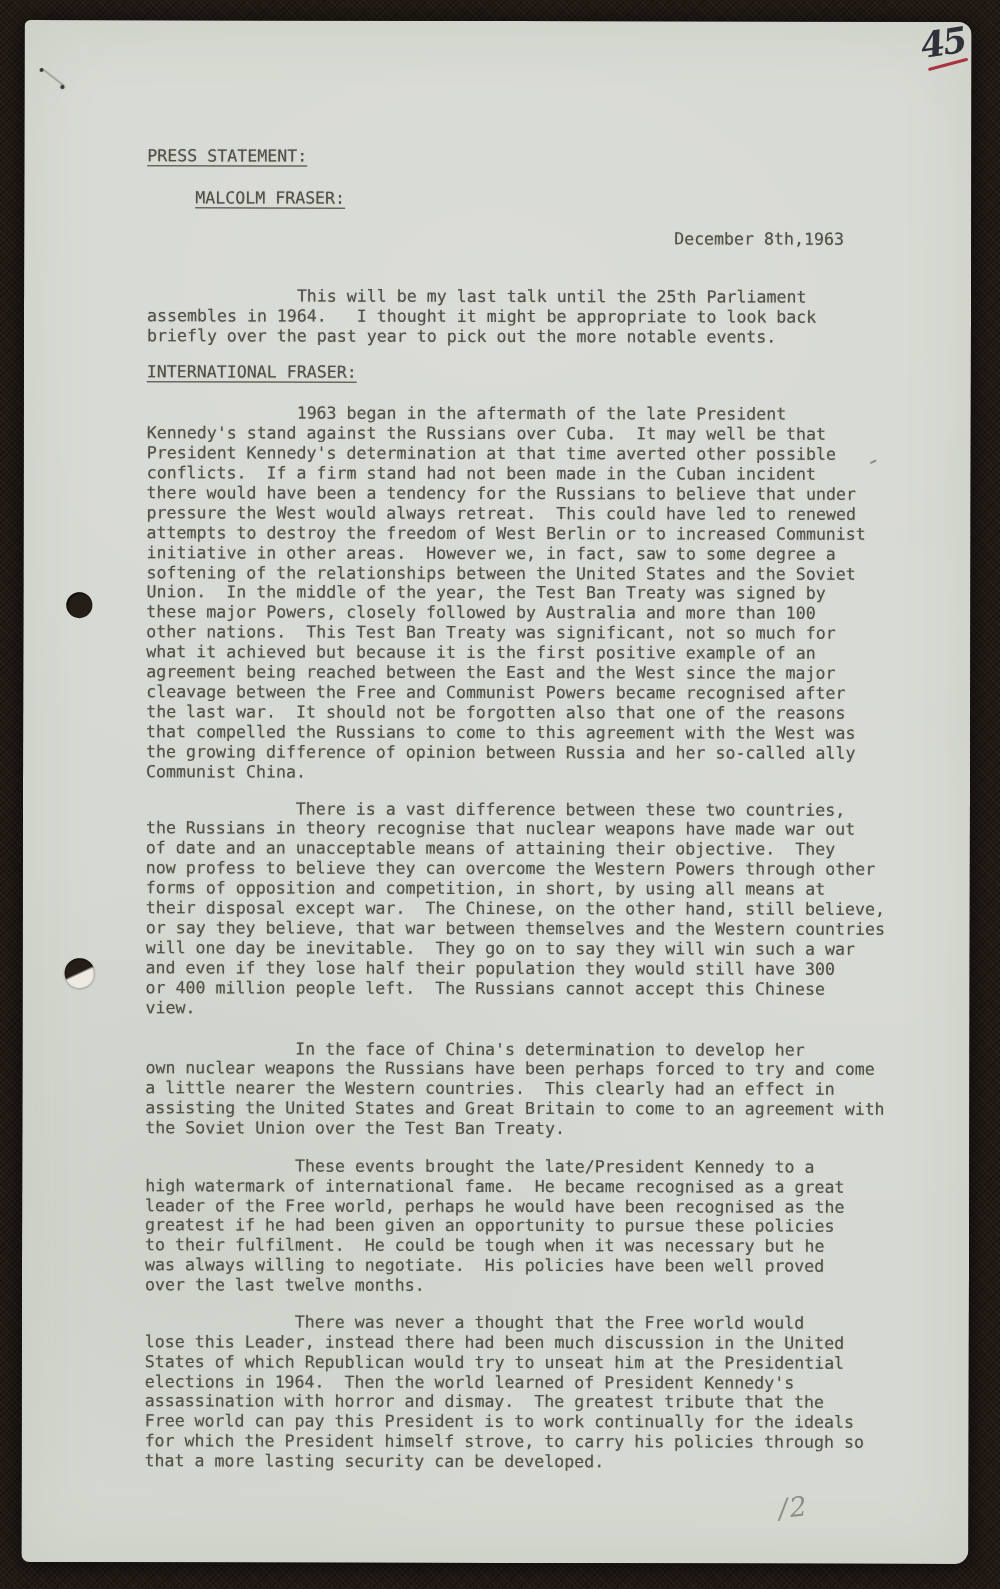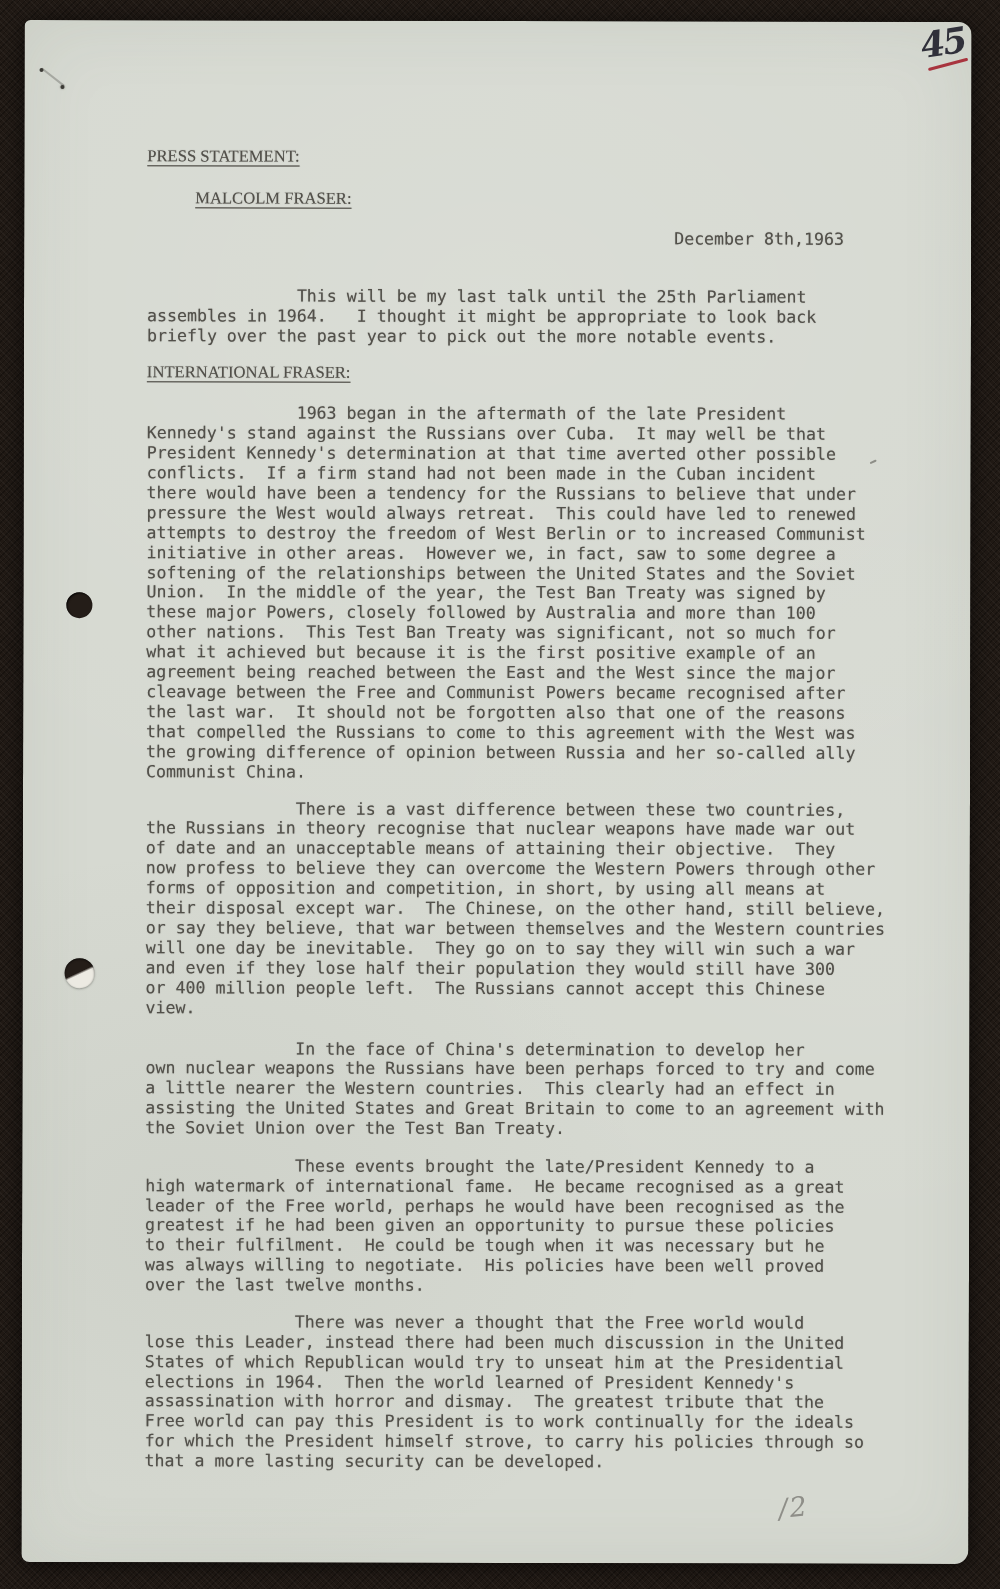--- a/index.html
+++ b/index.html
@@ -43,21 +43,20 @@
     line-height: 19.9px;
     color: #52504a;
     text-shadow: 0 0 1px rgba(82,80,74,0.55);
   }
   .doc-heading {
     width: fit-content;
     text-decoration: underline;
     text-underline-offset: 3.5px;
     text-decoration-thickness: 1.4px;
     white-space: pre;
-    font-family: Liberation Serif, serif;
   }
   .heading-author  { margin-top: 22.2px; padding-left: 48px; }
   .date-line       { margin-top: 20.1px; padding-left: 527px; white-space: pre; }
   .para            { margin: 0; white-space: pre; font-family: inherit; font-size: inherit; line-height: inherit; }
   .para-intro      { margin-top: 38.1px; }
   .heading-section { margin-top: 16.4px; }
   .para-0          { margin-top: 21.2px; }
   .para-1          { margin-top: 17px; }
   .para-2          { margin-top: 21.1px; }
   .para-3          { margin-top: 17.6px; }

